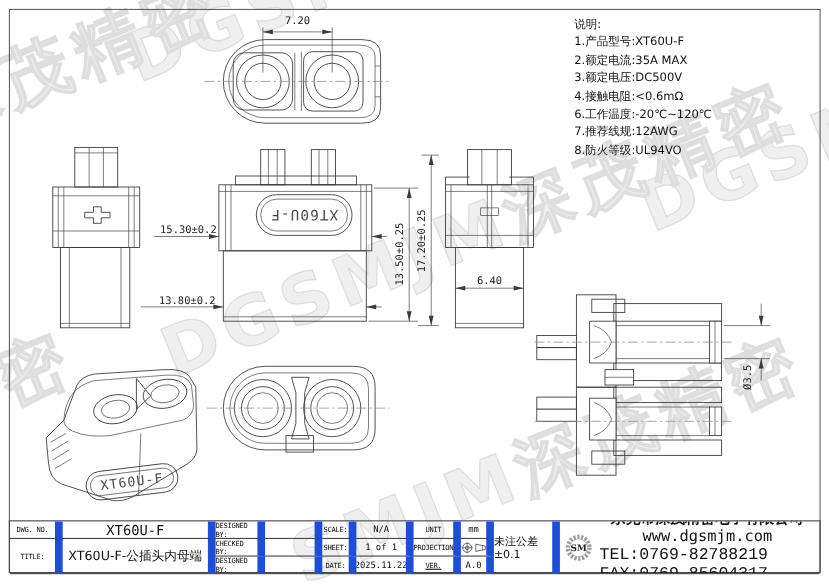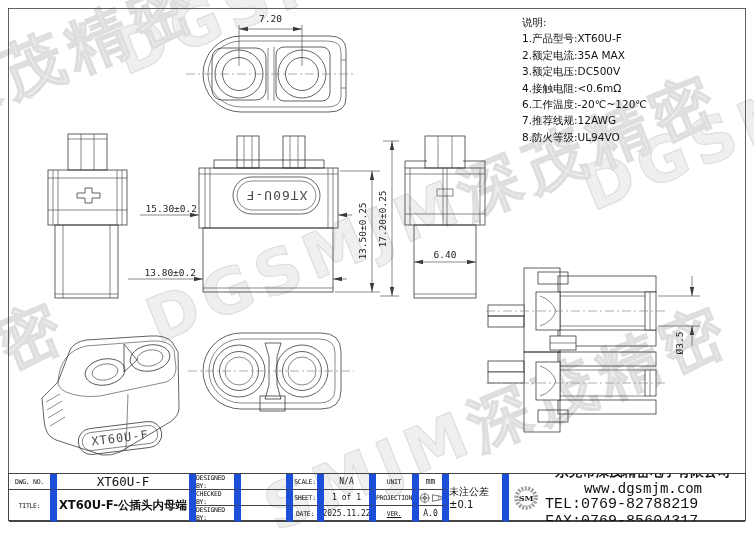--- a/index.html
+++ b/index.html
@@ -25,21 +25,21 @@
   
   .tb{position:absolute;left:8px;top:473px;width:738px;height:48px;box-sizing:border-box;z-index:2;
       display:grid;grid-template-columns:48px 139px 45px 52px 31px 52px 43px 30px 60px 1fr;
       grid-template-rows:16px 16px 16px;border:1px solid #444;background:transparent;
       color:#111;}
   .tb>div{border-right:7px solid #1d4ed8;border-bottom:1px solid #444;display:flex;
           align-items:center;justify-content:center;overflow:hidden;box-sizing:border-box;}
   .lbl{font-family:"DejaVu Sans Mono",monospace;font-size:6.5px;letter-spacing:-.3px;}
   .val{font-family:"DejaVu Sans Mono",monospace;font-size:8px;}
   .big{font-family:"DejaVu Sans Mono",monospace;font-size:12.5px;}
-  .cjk{font-family:"DejaVu Sans",sans-serif;font-size:11.5px;font-weight:700;}
+  .cjk{font-family:"DejaVu Sans",sans-serif;font-size:11.5px;font-weight:400;}
   .tol{font-family:"DejaVu Sans",sans-serif;font-size:10px;}
   .company{flex-direction:row;gap:6px;padding:0 4px;}
   .co-text{display:flex;flex-direction:column;align-items:center;line-height:1.15;}
   .co-name{font-size:13.5px;font-weight:700;font-family:"DejaVu Sans",sans-serif;}
   .co-site{font-size:14px;font-family:"DejaVu Sans Mono",monospace;}
   .co-tel{font-size:15px;font-family:Liberation Mono, monospace;}
   .noborder-r{border-right:none !important;}
 </style>
 </head>
 <body>

